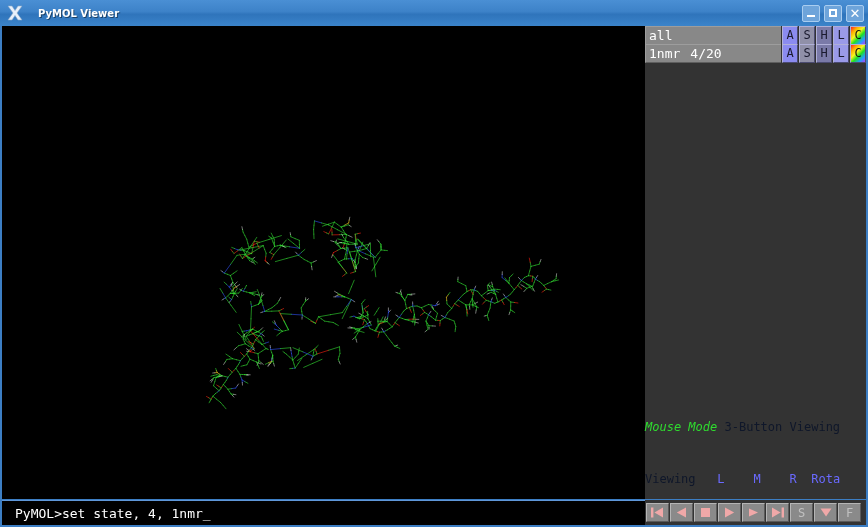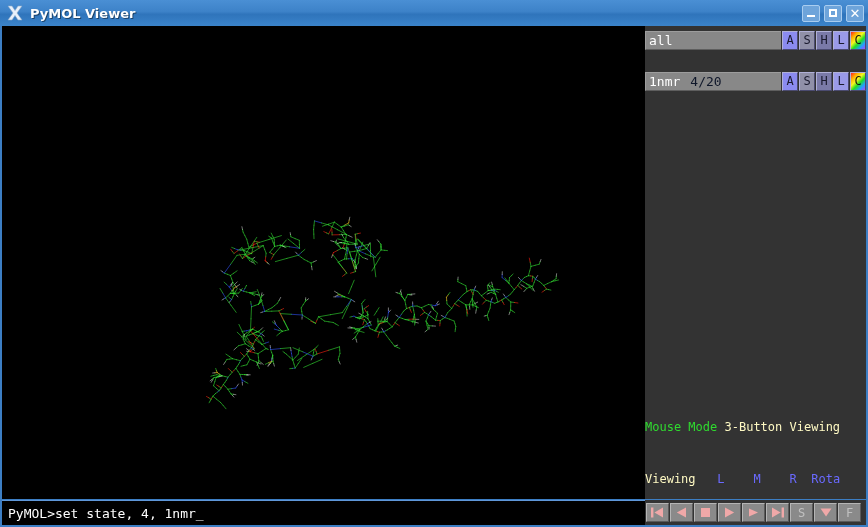--- a/index.html
+++ b/index.html
@@ -36,25 +36,26 @@
   .title-icon {
     width: 18px; height: 18px;
     position: relative;
     flex: 0 0 auto;
     margin-right: 6px;
   }
   .title-icon svg { display: block; }
   .title-text {
     color: #ffffff;
     font-family: "DejaVu Sans", sans-serif;
-    font-size: 13px;
+    font-size: 10px;
     font-weight: bold;
     text-shadow: 1px 1px 0 rgba(0,0,0,0.45);
     flex: 1 1 auto;
     white-space: nowrap;
+    margin-left: 8px;
   }
   .win-btns {
     display: flex;
     gap: 4px;
     align-items: center;
     flex: 0 0 auto;
   }
   .win-btn {
     width: 18px; height: 17px;
     background: #6ea4da;
@@ -94,41 +95,41 @@
     position: absolute;
     left: 645px; top: 26px;
     width: 221px; height: 473px;
     background: #333333;
     overflow: hidden;
     box-sizing: border-box;
   }
 
   .obj-row {
     display: flex;
-    height: 29px;
-    margin-bottom: 12px;
-    align-items: center;
+    height: 17px;
+    margin-bottom: 1px;
+    align-items: flex-start;
   }
   .obj-name {
     flex: 1 1 auto;
     background: #888888;
     color: #ffffff;
     font-family: "DejaVu Sans Mono", monospace;
     font-size: 13px;
     line-height: 17px;
     padding-left: 3px;
     white-space: nowrap;
     overflow: hidden;
     box-sizing: border-box;
     border-top: 1px solid #9d9d9d;
     border-left: 1px solid #9d9d9d;
     border-bottom: 1px solid #5e5e5e;
   }
   .obj-state {
-    color: #0f172a;
+    color: #ffffff;
     margin-left: 10px;
   }
   .obj-btns {
     display: flex;
     flex: 0 0 auto;
   }
   .obj-btn {
     width: 16px;
     margin-left: 1px;
     font-family: "DejaVu Sans Mono", monospace;
@@ -156,22 +157,22 @@
     position: absolute;
     left: 645px;
     top: 381px;
     width: 221px;
     font-family: "DejaVu Sans Mono", monospace;
     font-size: 12px;
     line-height: 13.2px;
     white-space: pre;
   }
   .mm-line { display: block; height: 13.2px; }
-  .c-green  { color: #2fdb2f; }
-  .c-salmon { color: #fef9c3; }
+  .c-green  { color: #2fdb2f; font-style: italic; }
+  .c-salmon { color: #0f172a; }
   .c-blue   { color: #6a6aff; }
   .c-white  { color: #dcdcdc; }
   .c-grey   { color: #c8c8c8; }
 
   
   .cmdline {
     position: absolute;
     left: 2px; top: 500px;
     width: 643px; height: 25px;
     background: #000000;
@@ -179,21 +180,21 @@
     border-top: 1px solid #5f97d8;
     display: flex;
     align-items: center;
     overflow: hidden;
   }
   .cmd-text {
     color: #ffffff;
     font-family: "DejaVu Sans Mono", monospace;
     font-size: 13px;
     line-height: 15px;
-    padding-left: 6px;
+    padding-left: 13px;
     white-space: pre;
   }
 
   
   .transport {
     position: absolute;
     left: 645px; top: 500px;
     width: 221px; height: 25px;
     background: #333333;
     display: flex;

